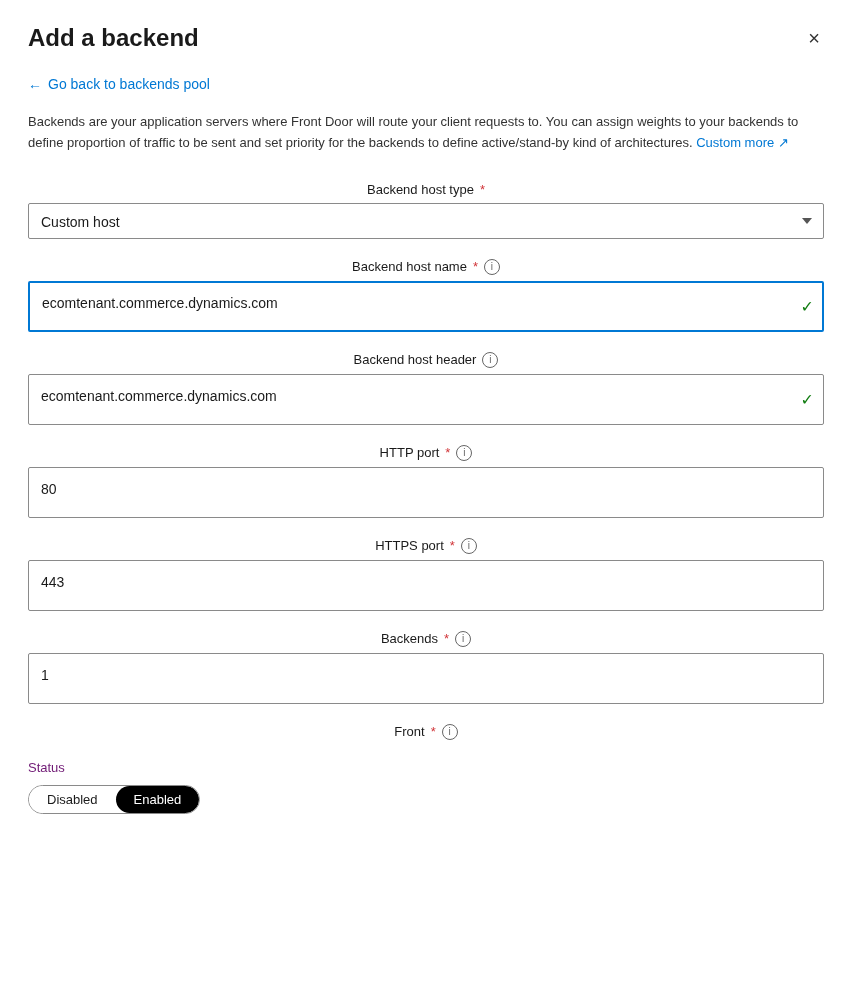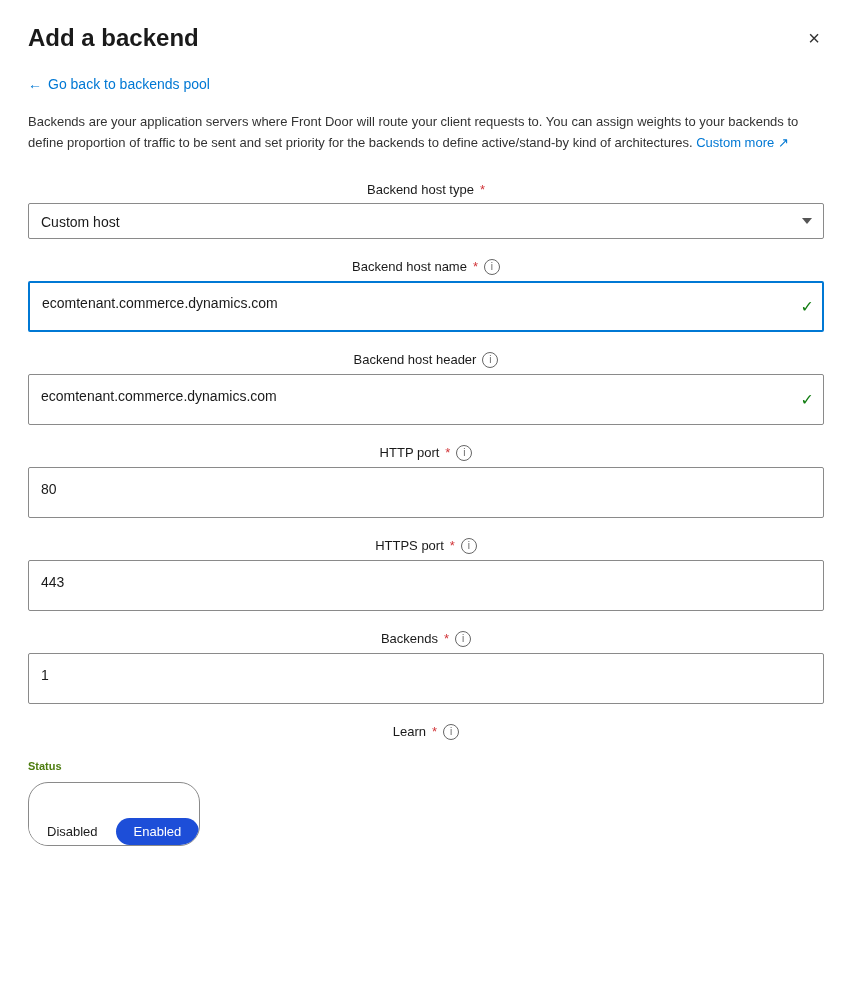--- a/index.html
+++ b/index.html
@@ -169,48 +169,47 @@
       color: #107c10;
       font-size: 16px;
       pointer-events: none;
     }
 
     .input-focused {
       border: 2px solid #0078d4 !important;
     }
 
     .status-label {
-      font-size: 11px;
-      font-weight: 700;
-      color: #4d7c0f;
+      font-size: 13px;
+      font-weight: 400;
+      color: #701a75;
       margin-bottom: 10px;
     }
 
     .toggle-container {
       display: inline-flex;
       border-radius: 20px;
       overflow: hidden;
       border: 1.5px solid #8a8a8a;
     }
 
     .toggle-option {
       padding: 6px 18px;
       font-size: 13px;
       cursor: pointer;
       user-select: none;
-      margin-top: 35px;
     }
 
     .toggle-disabled {
       background: #fff;
       color: #1a1a1a;
     }
 
     .toggle-enabled {
-      background: #1d4ed8;
+      background: #000000;
       color: #fff;
       border-radius: 16px;
     }
   </style>
 </head>
 <body>
 
 <div class="panel">
 
   
@@ -309,21 +308,21 @@
       <span class="info-icon">i</span>
     </div>
     <div class="input-wrapper">
       <input type="text" class="form-input" value="1" style="">
     </div>
   </div>
 
   
   <div class="form-group">
     <div class="form-label">
-      <span>Learn</span>
+      <span>Front</span>
       <span class="required-star">*</span>
       <span class="info-icon">i</span>
     </div>
   </div>
 
   
   <div class="form-group">
     <div class="status-label">Status</div>
     <div class="toggle-container">
       <span class="toggle-option toggle-disabled">Disabled</span>

